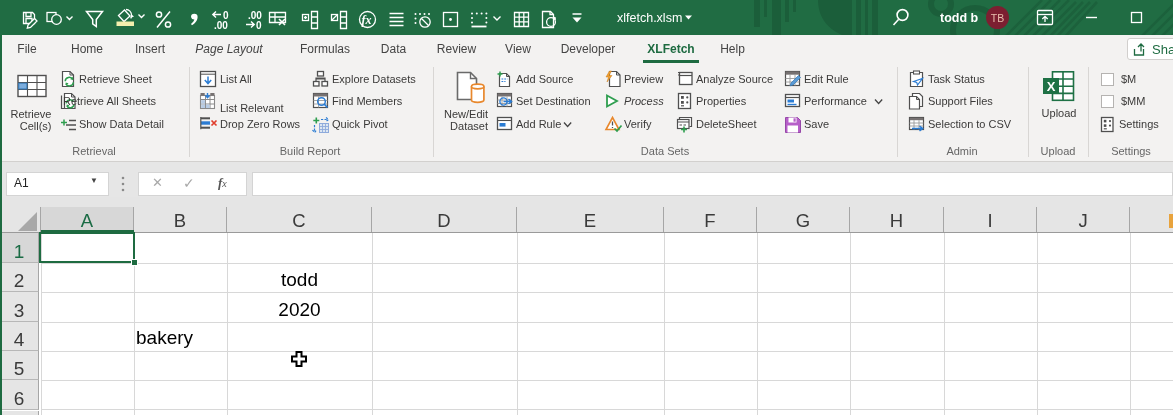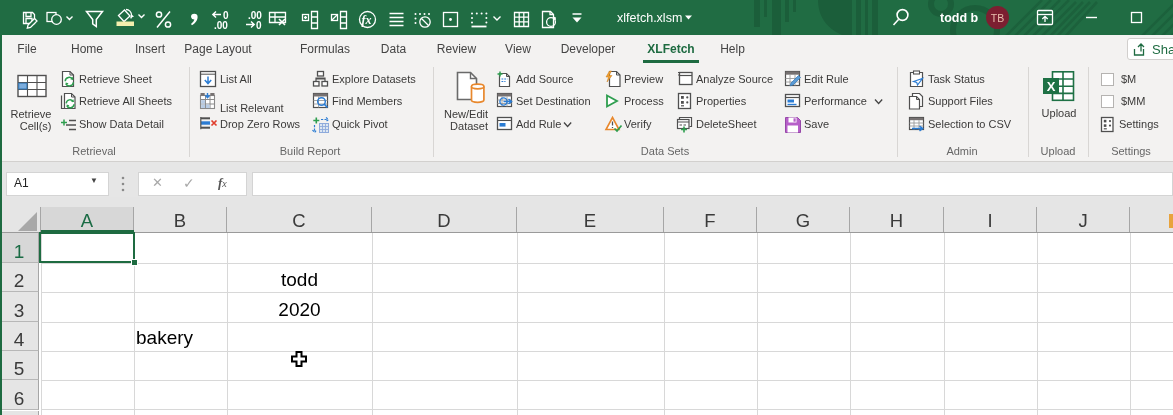--- a/index.html
+++ b/index.html
@@ -176,21 +176,21 @@
   <path d="M1086 17.5 h11" stroke="#fff" stroke-width="1.4"></path>
 
   <rect x="1131.5" y="12.5" width="10" height="10" stroke="#fff" stroke-width="1.3" fill="none"></rect>
 </svg>
 </div>
 
 <div id="tabrow">
   <div class="tab" style="left:10px; width:34px;">File</div>
   <div class="tab" style="left:67px; width:40px;">Home</div>
   <div class="tab" style="left:131px; width:38px;">Insert</div>
-  <div class="tab" style="left:178px; width:80px;">Page Layout</div>
+  <div class="tab" style="left:189px; width:80px;font-style:italic;">Page Layout</div>
   <div class="tab" style="left:297px; width:56px;">Formulas</div>
   <div class="tab" style="left:377px; width:33px;">Data</div>
   <div class="tab" style="left:434px; width:45px;">Review</div>
   <div class="tab" style="left:503px; width:30px;">View</div>
   <div class="tab" style="left:557px; width:62px;">Developer</div>
   <div class="tab active" style="left:645px; width:52px;">XLFetch</div>
   <div class="tab" style="left:717px; width:31px;">Help</div>
 
 
   <div class="abs" style="left:1127px; top:3px; width:60px; height:22px; background:#fff; border:1px solid #d1cfcd; border-radius:3px;">
@@ -417,36 +417,36 @@
   </svg>
   <div class="grplabel" style="left:94px;">Retrieval</div>
   <div class="grplabel" style="left:310px;">Build Report</div>
   <div class="grplabel" style="left:665px;">Data Sets</div>
   <div class="grplabel" style="left:962px;">Admin</div>
   <div class="grplabel" style="left:1058px;">Upload</div>
   <div class="grplabel" style="left:1131px;">Settings</div>
 
   <div class="bigtext" style="left:31px; top:45px;">Retrieve<br>Cell(s)</div>
   <div class="rlabel" style="left:79px; top:16px;">Retrieve Sheet</div>
-  <div class="rlabel" style="left:79px; top:38px;">Retrieve All Sheets</div>
+  <div class="rlabel" style="left:63px; top:38px;">Retrieve All Sheets</div>
   <div class="rlabel" style="left:79px; top:61px;">Show Data Detail</div>
 
   <div class="rlabel" style="left:220px; top:16px;">List All</div>
   <div class="rlabel" style="left:220px; top:45px;">List Relevant</div>
   <div class="rlabel" style="left:220px; top:61px;">Drop Zero Rows</div>
   <div class="rlabel" style="left:332px; top:16px;">Explore Datasets</div>
   <div class="rlabel" style="left:332px; top:38px;">Find Members</div>
   <div class="rlabel" style="left:332px; top:61px;">Quick Pivot</div>
 
   <div class="bigtext" style="left:466px; top:45px;">New/Edit<br>Dataset</div>
   <div class="rlabel" style="left:516px; top:16px;">Add Source</div>
   <div class="rlabel" style="left:516px; top:38px;">Set Destination</div>
   <div class="rlabel" style="left:516px; top:61px;">Add Rule</div>
   <div class="rlabel" style="left:624px; top:16px;">Preview</div>
-  <div class="rlabel" style="left:624px; top:38px;">Process</div>
+  <div class="rlabel" style="left:624px; top:38px;font-style:italic;">Process</div>
   <div class="rlabel" style="left:624px; top:61px;">Verify</div>
   <div class="rlabel" style="left:696px; top:16px;">Analyze Source</div>
   <div class="rlabel" style="left:696px; top:38px;">Properties</div>
   <div class="rlabel" style="left:696px; top:61px;">DeleteSheet</div>
   <div class="rlabel" style="left:804px; top:16px;">Edit Rule</div>
   <div class="rlabel" style="left:804px; top:38px;">Performance</div>
   <div class="rlabel" style="left:804px; top:61px;">Save</div>
 
   <div class="rlabel" style="left:928px; top:16px;">Task Status</div>
   <div class="rlabel" style="left:928px; top:38px;">Support Files</div>

